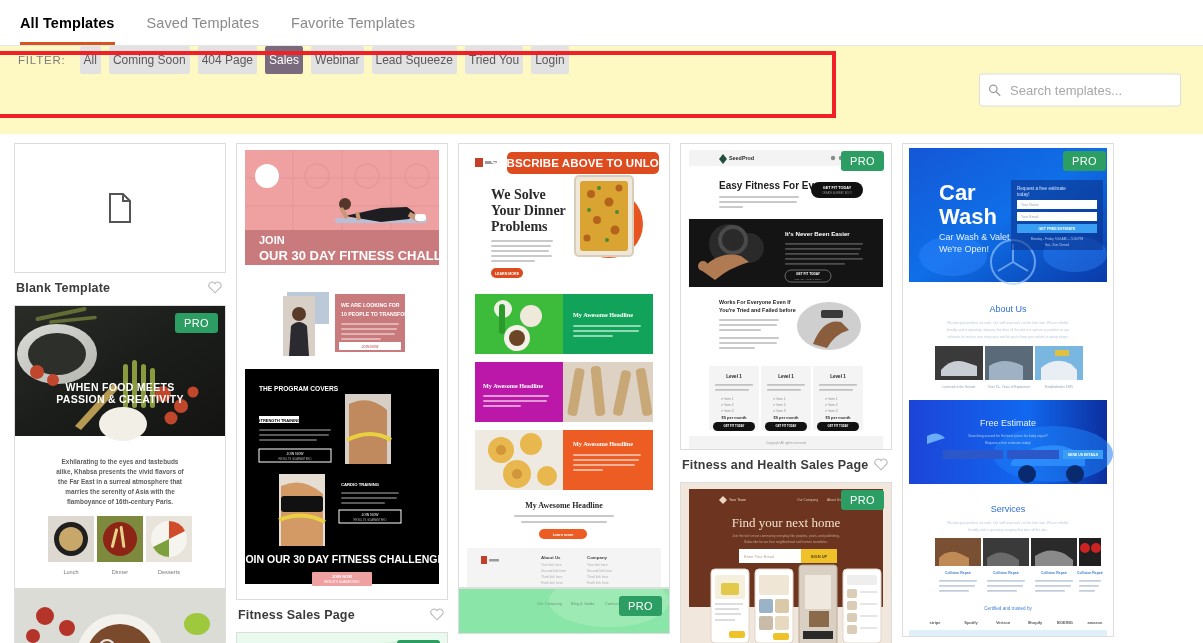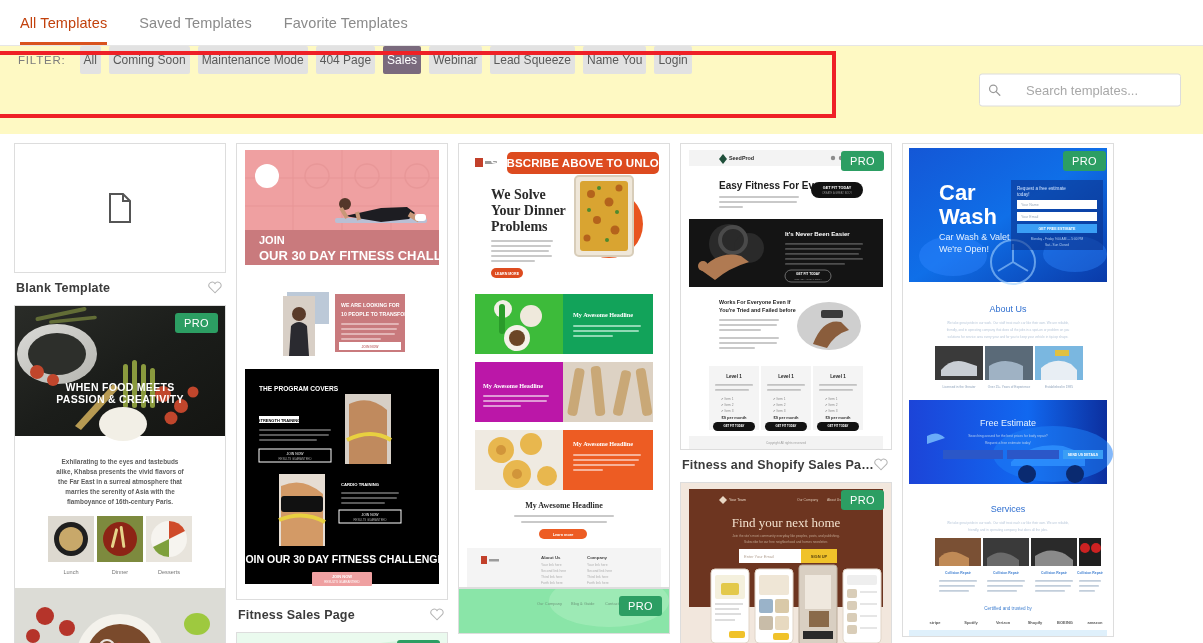--- a/index.html
+++ b/index.html
@@ -24,22 +24,22 @@
     font-size: 14.5px;
     color: #8a8a8a;
     padding: 0 0 11px 0;
     margin-right: 32px;
     cursor: pointer;
     border-bottom: 3px solid transparent;
     white-space: nowrap;
     letter-spacing: .1px;
   }
   .tab.active {
-    color: #c2410c;
-    font-weight: normal;
+    color: #000000;
+    font-weight: bold;
     border-bottom-color: #d9531e;
   }
 
   
   .filterzone {
     position: relative;
     height: 88px;
     background: #fef9c3;
     display: flex;
     align-items: flex-start;
@@ -85,21 +85,21 @@
     position: absolute;
     right: 22px; top: 50%;
     transform: translateY(-50%);
     width: 202px; height: 33px;
     background: #ffffff;
     border: 1px solid #dcdcdc;
     border-radius: 3px;
     display: flex;
     align-items: center;
     padding: 0 8px;
-    gap: 25px;
+    gap: 9px;
     z-index: 2;
   }
   .searchwrap svg { flex: 0 0 auto; }
   .searchwrap input {
     border: none; outline: none;
     font-size: 13px; color: #3a3a3a;
     font-family: inherit;
     width: 100%; background: transparent;
   }
   .searchwrap input::placeholder { color: #a8a8a8; }
@@ -172,26 +172,25 @@
   <div class="tab">Favorite Templates</div>
 </div>
 
 <div class="filterzone">
   <div class="redbox"></div>
 
   <div class="filter-inner">
     <span class="filter-label">FILTER:</span>
     <button class="chip">All</button>
     <button class="chip">Coming Soon</button>
-    <button class="chip">Maintenance Mode</button>
     <button class="chip">404 Page</button>
     <button class="chip active">Sales</button>
     <button class="chip">Webinar</button>
     <button class="chip">Lead Squeeze</button>
-    <button class="chip">Name You</button>
+    <button class="chip">Tried You</button>
     <button class="chip">Login</button>
   </div>
 
   <div class="searchwrap">
     <svg width="13" height="13" viewBox="0 0 16 16">
       <circle cx="6.5" cy="6.5" r="4.6" fill="none" stroke="#9a9a9a" stroke-width="1.5"></circle>
       <line x1="10" y1="10" x2="14.5" y2="14.5" stroke="#9a9a9a" stroke-width="1.6" stroke-linecap="round"></line>
     </svg>
     <input type="text" placeholder="Search templates..." style="">
   </div>
@@ -653,21 +652,21 @@
         <g font-family="Liberation Sans, sans-serif" font-size="2.8" fill="#fff" text-anchor="middle" font-weight="bold">
           <text x="53" y="283">GET FIT TODAY</text>
             <text x="105" y="283">GET FIT TODAY</text>
             <text x="157" y="283">GET FIT TODAY</text>
         </g>
         <rect x="8" y="292" width="194" height="13" fill="#f3f3f3"></rect>
         <text x="105" y="300" text-anchor="middle" fill="#a0a0a0" font-size="3.2" font-family="Liberation Sans, sans-serif">Copyright All rights reserved</text>
       </svg>
     </div>
     <div class="card-title-row">
-      <span class="card-title">Fitness and Shopify Sales Page</span>
+      <span class="card-title">Fitness and Health Sales Page</span>
       <svg class="heart" width="14" height="13" viewBox="0 0 16 14">
         <path d="M8 13 L1.6 6.7 A3.4 3.4 0 0 1 8 2.6 A3.4 3.4 0 0 1 14.4 6.7 Z" fill="none" stroke="#b5b5b5" stroke-width="1.2"></path>
       </svg>
     </div>
 
     <div class="card">
       <div class="pro">PRO</div>
       <svg class="thumb" viewBox="0 0 210 168" preserveAspectRatio="xMidYMin slice">
         <rect width="210" height="168" fill="#f2e7dd"></rect>
         <rect x="8" y="6" width="194" height="118" fill="#6d3520"></rect>

